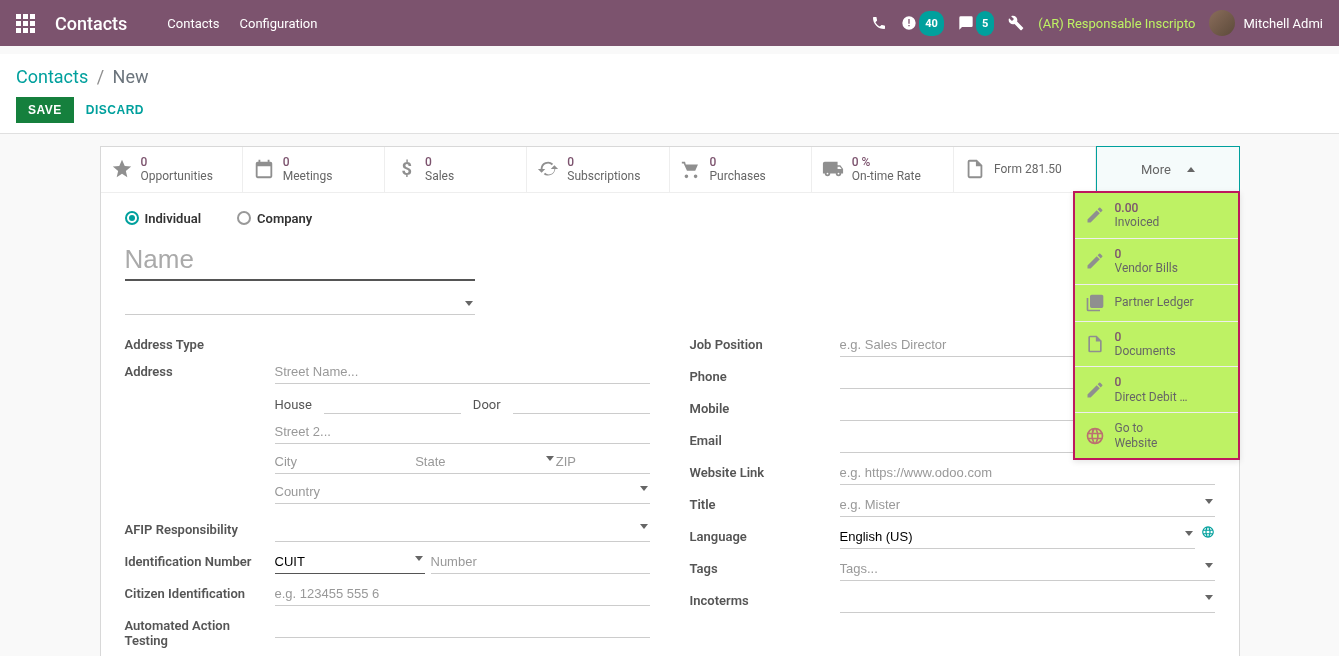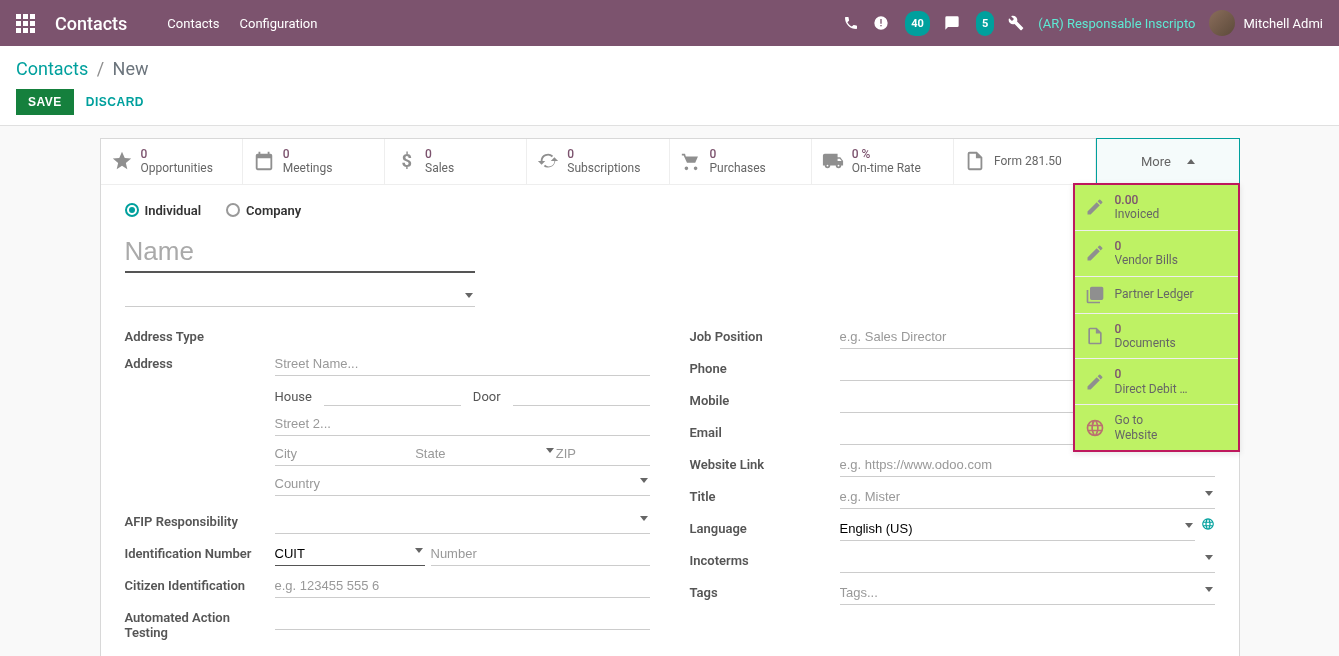--- a/index.html
+++ b/index.html
@@ -9,27 +9,27 @@
 .navbar { background: #7c536e; height: 46px; display: flex; align-items: center; padding: 0 16px; color: white; }
 .navbar .apps-icon { display: grid; grid-template-columns: repeat(3, 5px); grid-template-rows: repeat(3, 5px); gap: 2px; cursor: pointer; margin-right: 20px; }
 .navbar .apps-icon span { background: white; width: 5px; height: 5px; }
 .navbar .brand { font-size: 18px; font-weight: 500; margin-right: 40px; }
 .navbar .nav-link { color: white; margin-right: 20px; font-size: 13px; cursor: pointer; }
 .navbar .spacer { flex: 1; }
 
 .navbar .nav-right { display: flex; align-items: center; gap: 14px; }
 .icon-btn { position: relative; cursor: pointer; color: white; display: flex; align-items: center; }
 .icon-btn svg { width: 16px; height: 16px; fill: white; }
-.badge { background: #00a09d; color: white; font-size: 11px; font-weight: bold; border-radius: 10px; padding: 6px 6px; margin-left: 16px; }
-.company-name { color: #5eead4; font-size: 13px; }
+.badge { background: #00a09d; color: white; font-size: 11px; font-weight: bold; border-radius: 10px; padding: 6px 6px; margin-left: 2px; }
+.company-name { color: #bef264; font-size: 13px; }
 .avatar { width: 26px; height: 26px; border-radius: 50%; background: linear-gradient(135deg, #8a6d5b, #5c4a3a); display: inline-block; }
 .user-name { color: white; font-size: 13px; }
 
 
-.control-bar { background: white; padding: 12px 16px 10px; border-bottom: 1px solid #e0e0e0; }
+.control-bar { background: white; padding: 12px 16px 10px; border-bottom: 1px solid #e0e0e0; margin-top: 8px; }
 .breadcrumb { font-size: 18px; margin-bottom: 10px; }
 .breadcrumb .link { color: #00a09d; cursor: pointer; }
 .breadcrumb .sep { color: #8f8f8f; margin: 0 4px; }
 .breadcrumb .current { color: #6c757d; }
 .actions { display: flex; gap: 12px; align-items: center; }
 .btn-primary { background: #15803d; color: white; border: none; padding: 6px 12px; font-size: 12px; font-weight: bold; cursor: pointer; letter-spacing: 0.5px; }
 .btn-link { color: #00a09d; background: none; border: none; font-size: 12px; font-weight: bold; cursor: pointer; letter-spacing: 0.5px; }
 
 
 .form-container { max-width: 1140px; margin: 12px auto 0; background: white; border: 1px solid #d8d8d8; position: relative; }
@@ -50,21 +50,21 @@
 .more-dropdown { position: absolute; right: -1px; top: 44px; width: 167px; background: #bef264; border: 2px solid #be185d; z-index: 10; box-shadow: 0 2px 6px rgba(0,0,0,0.1); }
 .more-item { display: flex; align-items: center; gap: 10px; padding: 8px 10px; border-bottom: 1px solid #eee; cursor: pointer; }
 .more-item:last-child { border-bottom: none; }
 .more-item svg { width: 20px; height: 20px; fill: #8f8f8f; flex-shrink: 0; }
 .more-text { display: flex; flex-direction: column; line-height: 1.2; font-size: 12px; }
 .more-text .stat-value { color: #7c536e; }
 .more-text .stat-label { color: #666; white-space: nowrap; overflow: hidden; text-overflow: ellipsis; max-width: 90px; }
 
 
 .form-body { padding: 18px 24px 30px; }
-.radio-row { display: flex; gap: 25px; margin-bottom: 14px; align-items: center; }
+.radio-row { display: flex; gap: 36px; margin-bottom: 14px; align-items: center; }
 .radio-opt { display: flex; align-items: center; gap: 6px; cursor: pointer; font-weight: 600; color: #333;}
 .radio-circle { width: 14px; height: 14px; border-radius: 50%; border: 2px solid #999; display: inline-flex; align-items: center; justify-content: center; }
 .radio-circle.checked { border-color: #00a09d; }
 .radio-circle.checked::after { content: ''; width: 6px; height: 6px; background: #00a09d; border-radius: 50%; }
 
 .name-input { width: 350px; border: none; border-bottom: 2px solid #555; font-size: 26px; padding: 4px 0; outline: none; color: #333; margin-bottom: 12px; }
 .name-input::placeholder { color: #aaa; }
 
 .subline { width: 350px; border-bottom: 1px solid #ccc; height: 22px; position: relative; margin-bottom: 18px; }
 
@@ -401,29 +401,29 @@
             <div class="sel-wrap">
               <input class="inp" value="English (US)" style="">
               <span class="sel-caret"></span>
             </div>
             <svg viewBox="0 0 24 24" width="14" height="14" class="globe-icon" style="fill:#00a09d;">
                 <path d="M12 2a10 10 0 100 20 10 10 0 000-20zm6.9 6h-3a15 15 0 00-1.3-3.4A8 8 0 0118.9 8zM12 4c.8 1.2 1.5 2.5 1.9 4h-3.8c.4-1.5 1.1-2.8 1.9-4zM4.3 14a8 8 0 010-4h3.4a17 17 0 000 4H4.3zm.8 2h3a15 15 0 001.3 3.4A8 8 0 015.1 16zm3-8h-3a8 8 0 013.3-3.4A15 15 0 008.1 8zm3.9 12c-.8-1.2-1.5-2.5-1.9-4h3.8c-.4 1.5-1.1 2.8-1.9 4zm2.3-6H9.7a15 15 0 010-4h4.6a15 15 0 010 4zm.3 5.4a15 15 0 001.3-3.4h3a8 8 0 01-4.3 3.4zM16.3 14a17 17 0 000-4h3.4a8 8 0 010 4h-3.4z"></path>
               </svg>
           </div>
         </div>
         <div class="field-row">
+          <div class="field-label">Tags</div>
+          <div class="field-val sel-wrap">
+            <input class="inp" placeholder="Tags..." style="">
+            <span class="sel-caret"></span>
+          </div>
+        </div>
+        <div class="field-row">
           <div class="field-label">Incoterms</div>
           <div class="field-val sel-wrap">
             <input class="inp" style="">
             <span class="sel-caret"></span>
           </div>
         </div>
-        <div class="field-row">
-          <div class="field-label">Tags</div>
-          <div class="field-val sel-wrap">
-            <input class="inp" placeholder="Tags..." style="">
-            <span class="sel-caret"></span>
-          </div>
-        </div>
       </div>
     </div>
   </div>
 </div>
 
 </body></html>

